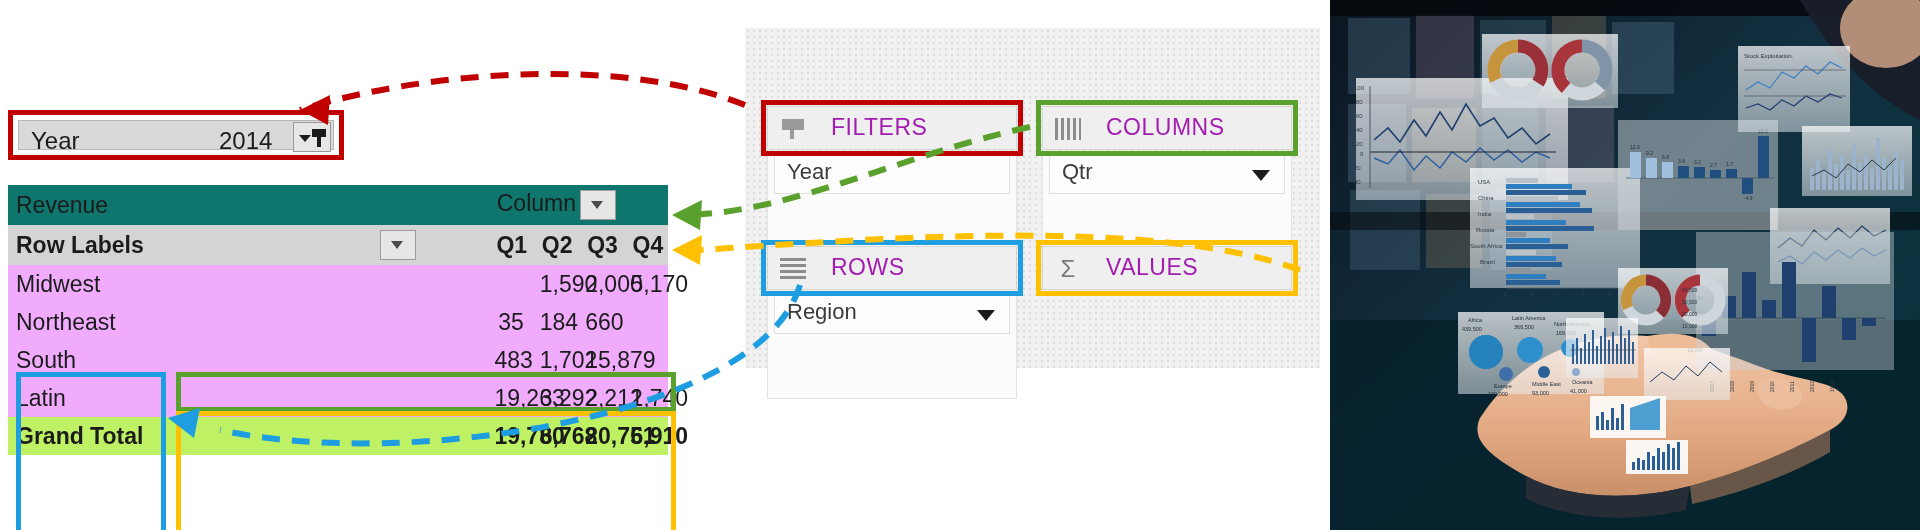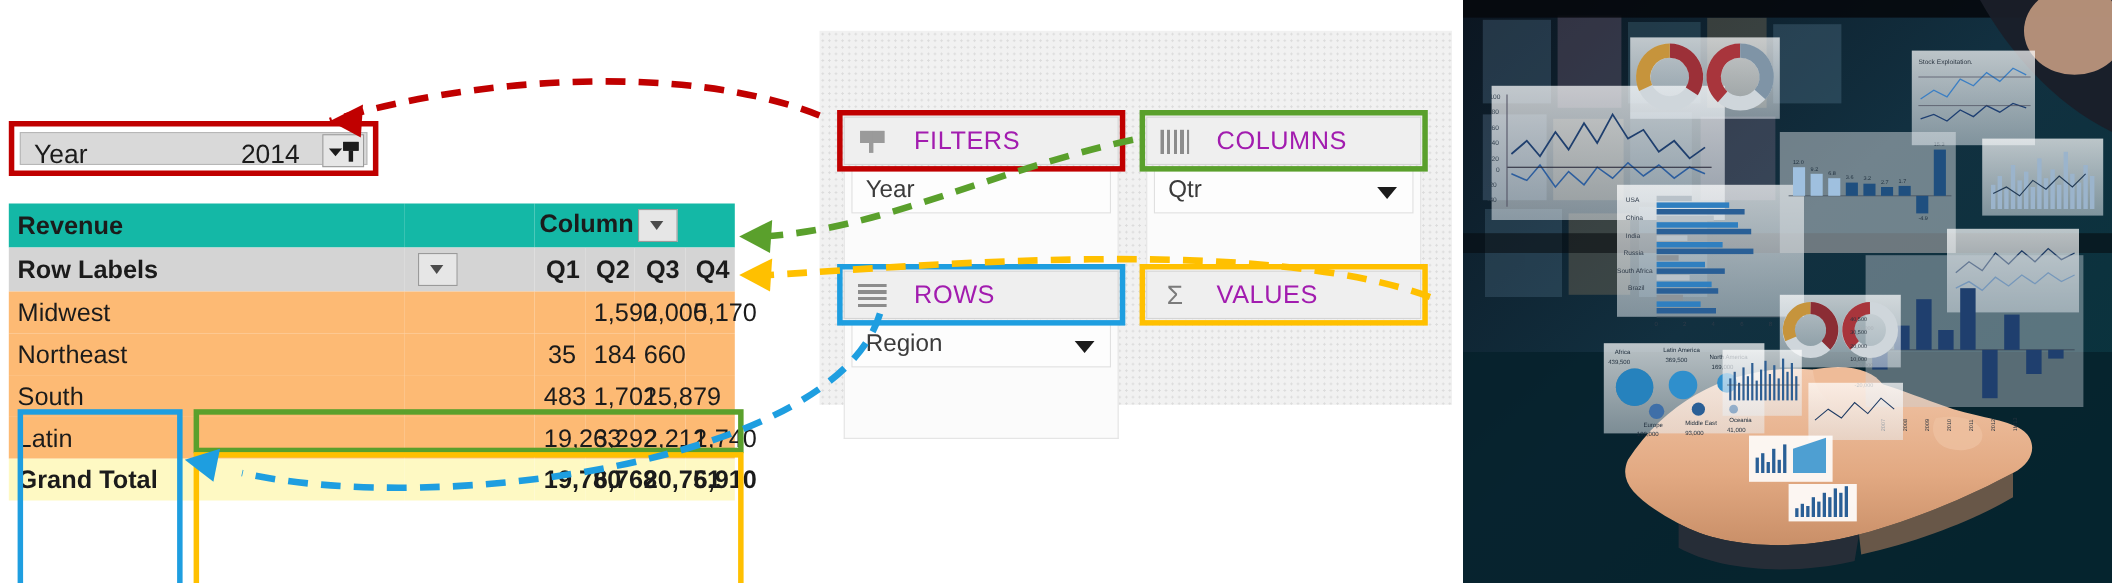--- a/index.html
+++ b/index.html
@@ -32,25 +32,25 @@
       border-bottom:0 solid transparent;}
   .yf-funnel:after{content:"";position:absolute;left:5px;top:8px;width:4px;height:10px;background:#1b1b1b;}
 
   
   #pivot-grid{position:absolute;left:8px;top:185px;width:660px;height:215px;background:#ffffff;}
   .ptable{border-collapse:collapse;table-layout:fixed;width:660px;font-size:23px;color:#1b1b1b;}
   .ptable td{padding:0 8px;height:38px;vertical-align:middle;white-space:nowrap;}
   .c-label{width:190px;}
   .c-gap{width:52px;}
   .c-num{width:104px;text-align:right;}
-  .hdr-top td{background:#14b8a6;font-weight:bold;height:40px;}
+  .hdr-top td{background:#0f766e;font-weight:normal;height:40px;}
   .hdr-cols td{background:#d4d4d4;font-weight:bold;height:40px;}
   .hdr-cols .c-num{text-align:left;padding-left:10px;}
-  .body-row td{background:#fdba74;}
-  .total-row td{background:#fef9c3;font-weight:bold;}
+  .body-row td{background:#f0abfc;}
+  .total-row td{background:#bef264;font-weight:bold;}
   .dd-box{display:inline-block;width:34px;height:28px;background:#e6e6e6;
       border:1px solid #9a9a9a;position:relative;vertical-align:middle;margin-left:4px;}
   .dd-box .tri{position:absolute;left:10px;top:10px;width:0;height:0;
       border-left:6px solid transparent;border-right:6px solid transparent;border-top:8px solid #4b4b4b;}
 
   
   .ov{position:absolute;box-sizing:border-box;pointer-events:none;}
   #ov-rows{left:8px;top:187px;width:150px;height:170px;border:5px solid #1e9ee0;}
   #ov-cols{left:168px;top:187px;width:500px;height:40px;border:5px solid #5aa02c;}
   #ov-vals{left:168px;top:226px;width:500px;height:132px;border:5px solid #ffc000;}

